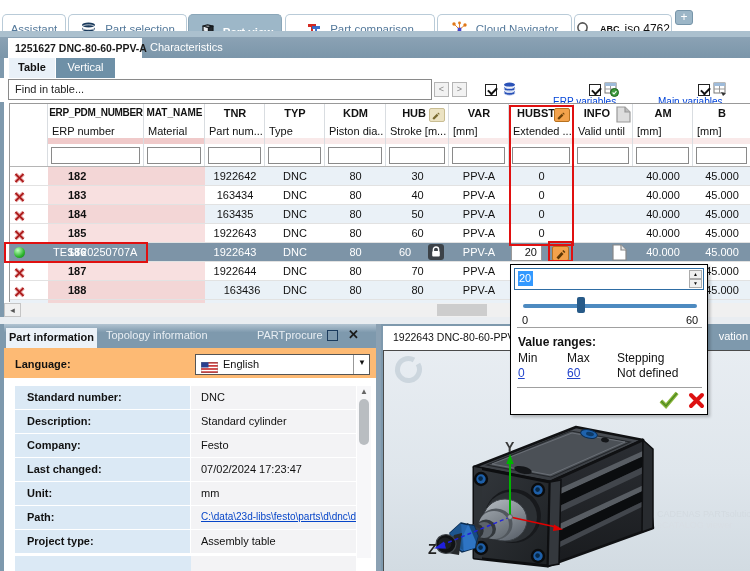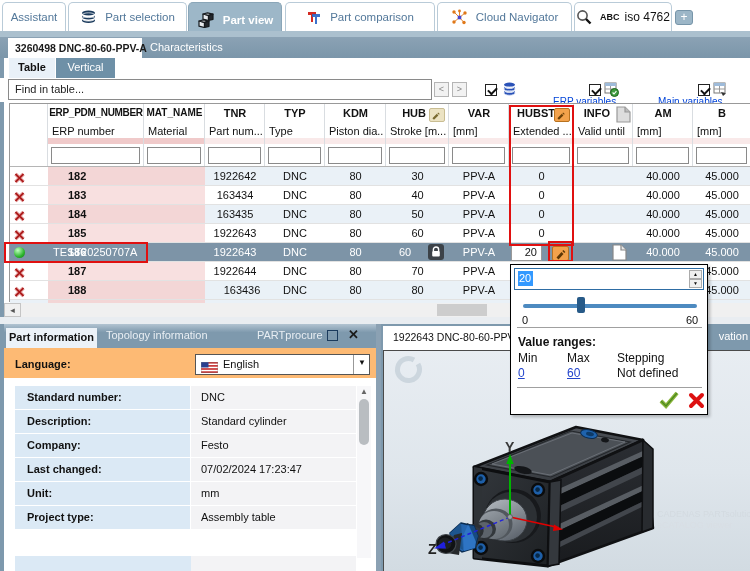--- a/index.html
+++ b/index.html
@@ -2,21 +2,21 @@
 <html><head>
 <meta charset="utf-8">
 <style>
 * { margin:0; padding:0; box-sizing:border-box; }
 html,body { width:750px; height:571px; overflow:hidden; background:#fff;
   font-family:"Liberation Sans", sans-serif; }
 .abs { position:absolute; }
 #stage { position:relative; width:750px; height:571px; background:#fff; }
 
 
-.ttab { position:absolute; top:2px; height:29px; background:#fff;
+.ttab { position:absolute; top:14px; height:29px; background:#fff;
   border:1px solid #b9cbd8; border-bottom:none; border-radius:5px 5px 0 0;
   color:#53789a; font-size:11.5px; display:flex; align-items:center; justify-content:center; gap:8px;}
 .ttab.active { background:#9db7c8; color:#fff; font-weight:bold; border-color:#8aa6b8; height:34px;}
 #band { position:absolute; left:0; top:31px; width:750px; height:6px; background:#abc0ce; }
 #bar2 { position:absolute; left:0; top:37px; width:750px; height:21px;
   background:linear-gradient(#8ba2b4,#7b96aa); }
 #bar2 .wtab { position:absolute; left:8px; top:1px; width:134px; height:20px; background:#fff; white-space:nowrap;
   font-size:10.5px; font-weight:bold; color:#1a1a1a; display:flex; align-items:center; padding-left:7px;}
 #bar2 .ctab { position:absolute; left:150px; top:4px; color:#fff; font-size:11px; }
 
@@ -163,21 +163,21 @@
       </svg>
       <b style="font-size:9px;">ABC</b>
       <span style="margin-left:-3px;">iso 4762</span>
     </div>
   <div class="abs" style="left:675px; top:10px; width:18px; height:15px; background:#9cb6c7;
     border:1px solid #7795a9; border-radius:3px; color:#fff; font-size:12px; text-align:center; line-height:13px;">+</div>
 
   <div id="band"></div>
   <div class="abs" style="left:0; top:37px; width:4px; height:534px; background:#7e99ad;"></div>
   <div id="bar2">
-    <div class="wtab">3260498 DNC-80-60-PPV-A</div>
+    <div class="wtab">1251627 DNC-80-60-PPV-A</div>
     <div class="ctab">Characteristics</div>
   </div>
   <div id="row3">
     <div id="tabTable">Table</div>
     <div id="tabVert">Vertical</div>
   </div>
 
   <div id="findrow">
     <div id="findbox">Find in table...</div>
     <div class="navbtn" style="left:434px;">&lt;</div>
@@ -459,20 +459,24 @@
         </div>
       <div class="irow">
           <div class="ilabel">Last changed:</div>
           <div class="ival">07/02/2024 17:23:47</div>
         </div>
       <div class="irow">
           <div class="ilabel">Unit:</div>
           <div class="ival">mm</div>
         </div>
       <div class="irow">
+          <div class="ilabel">Path:</div>
+          <div class="ival" style="color:#0645c8; text-decoration:underline; font-size:10px;">C:\data\23d-libs\festo\parts\d\dnc\d</div>
+        </div>
+      <div class="irow">
           <div class="ilabel">Project type:</div>
           <div class="ival">Assembly table</div>
         </div>
     </div>
     <div id="lscroll">
         <span class="abs" style="left:3px; top:1px; font-size:8px; color:#666;">▲</span>
         <div id="lthumb"></div>
       </div>
     <div class="abs" style="left:11px; top:232px; width:176px; height:15px; background:#dbe9f5;"></div>
     <div class="abs" style="left:187px; top:232px; width:165px; height:15px; background:#f3f3f5;"></div>

